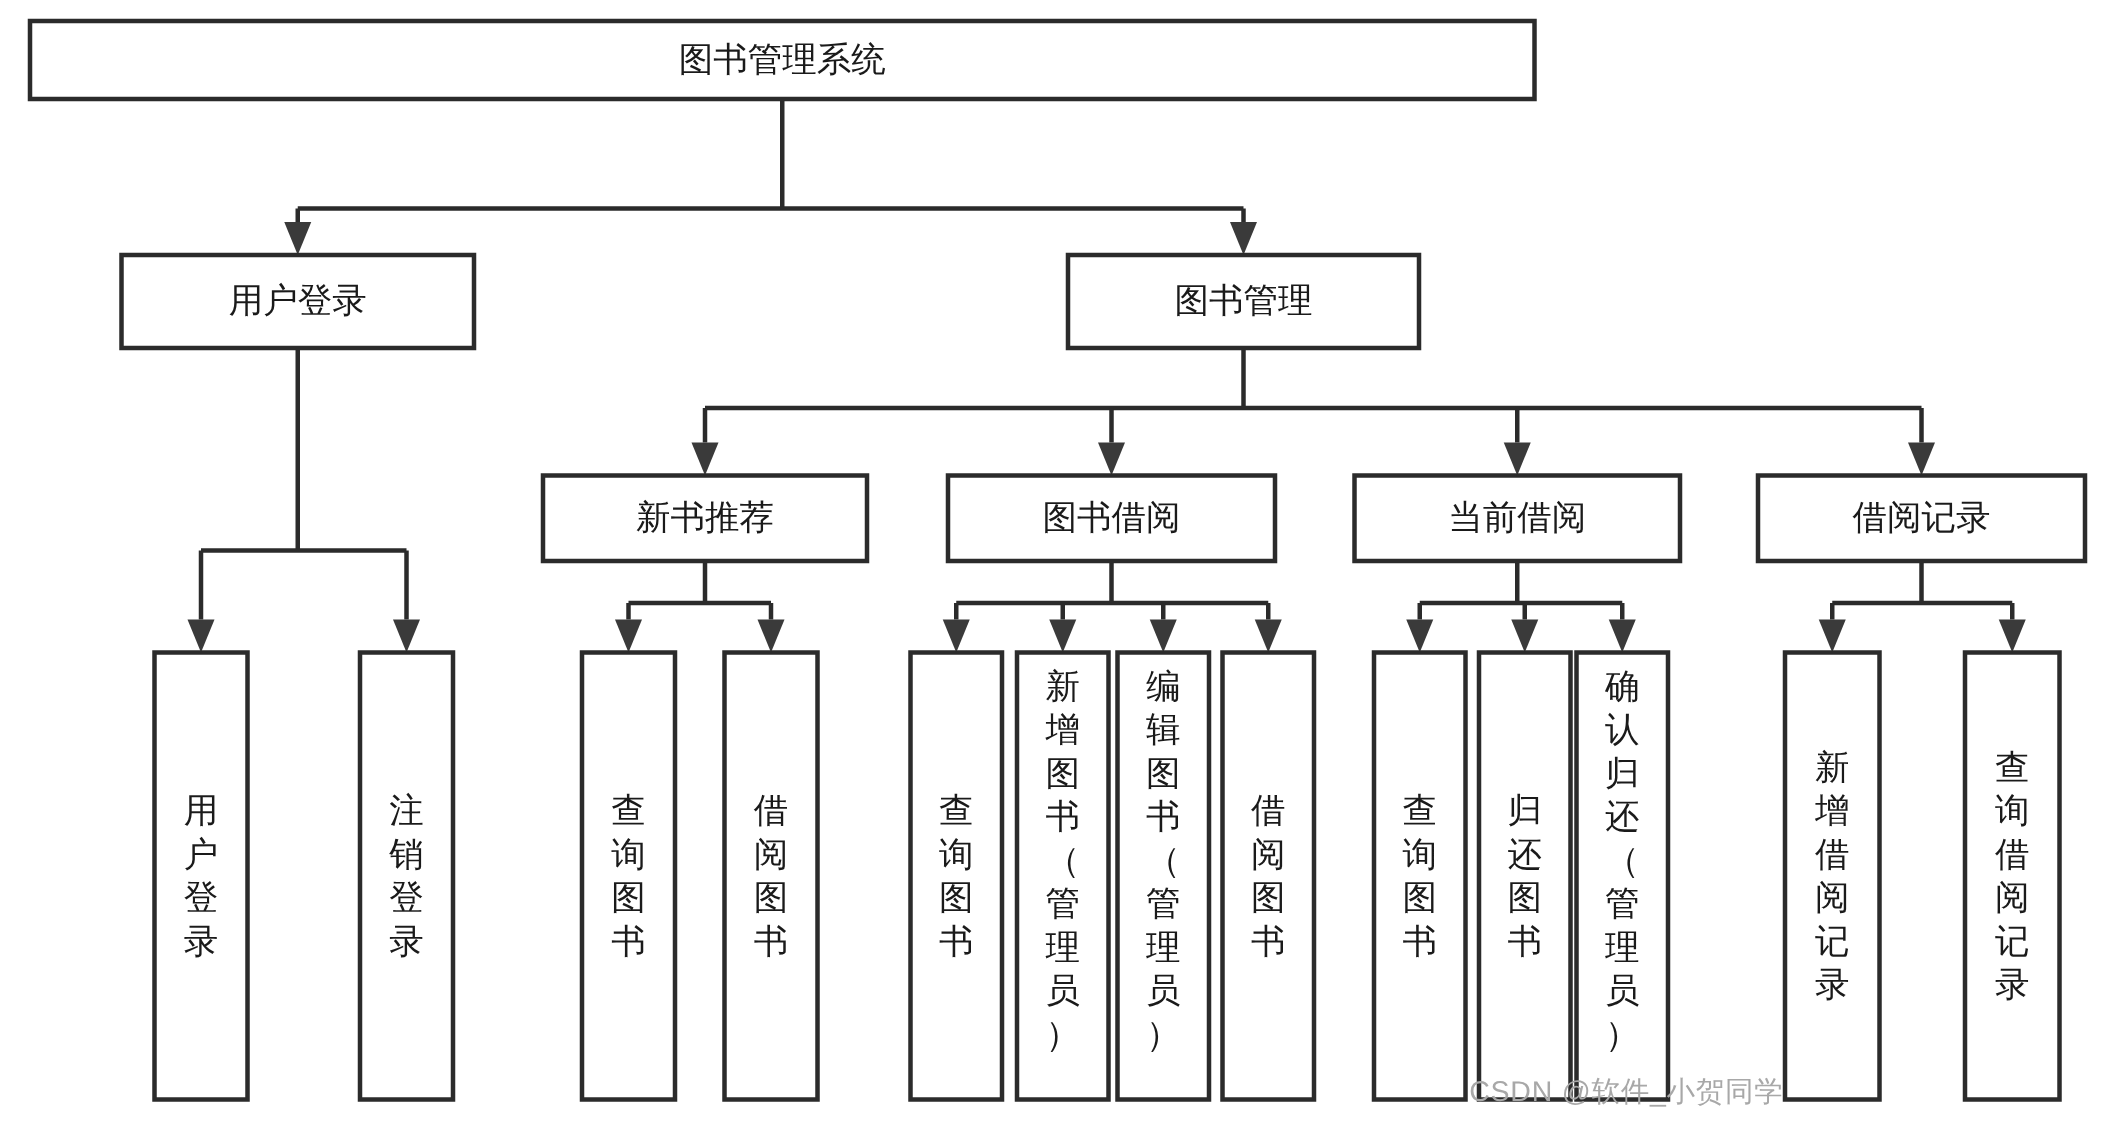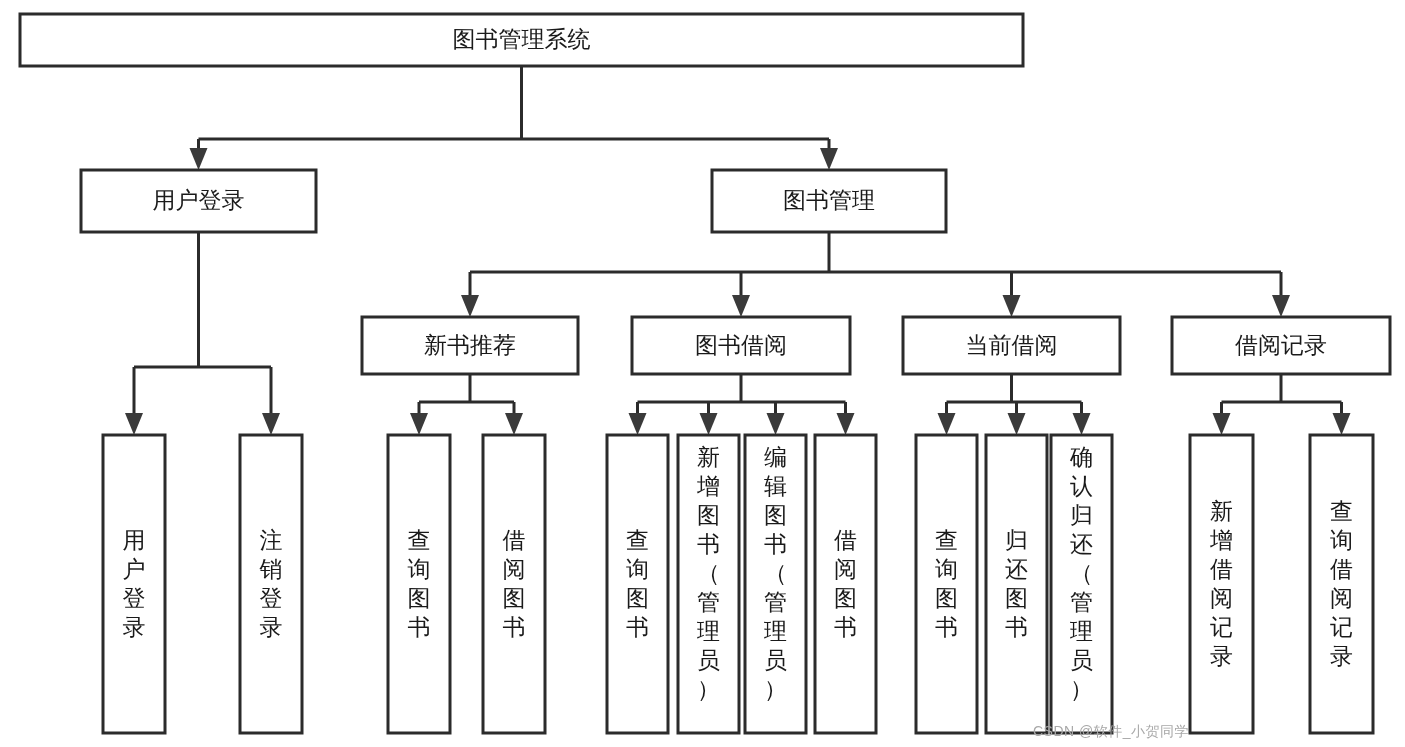--- a/index.html
+++ b/index.html
@@ -48,21 +48,21 @@
     font-family: "Liberation Sans", "DejaVu Sans", sans-serif;
     fill: #1a1a1a;
     font-size: 23px;
     text-anchor: middle;
   }
   .watermark {
     position: absolute;
     right: 12px;
     bottom: 6px;
     font-family: "Liberation Sans", "DejaVu Sans", sans-serif;
-    font-size: 14px;
+    font-size: 19px;
     color: #a8a8a8;
     white-space: nowrap;
     letter-spacing: 0.5px;
     pointer-events: none;
   }
 </style>
 </head>
 <body>
 
 <div id="chart-root">

